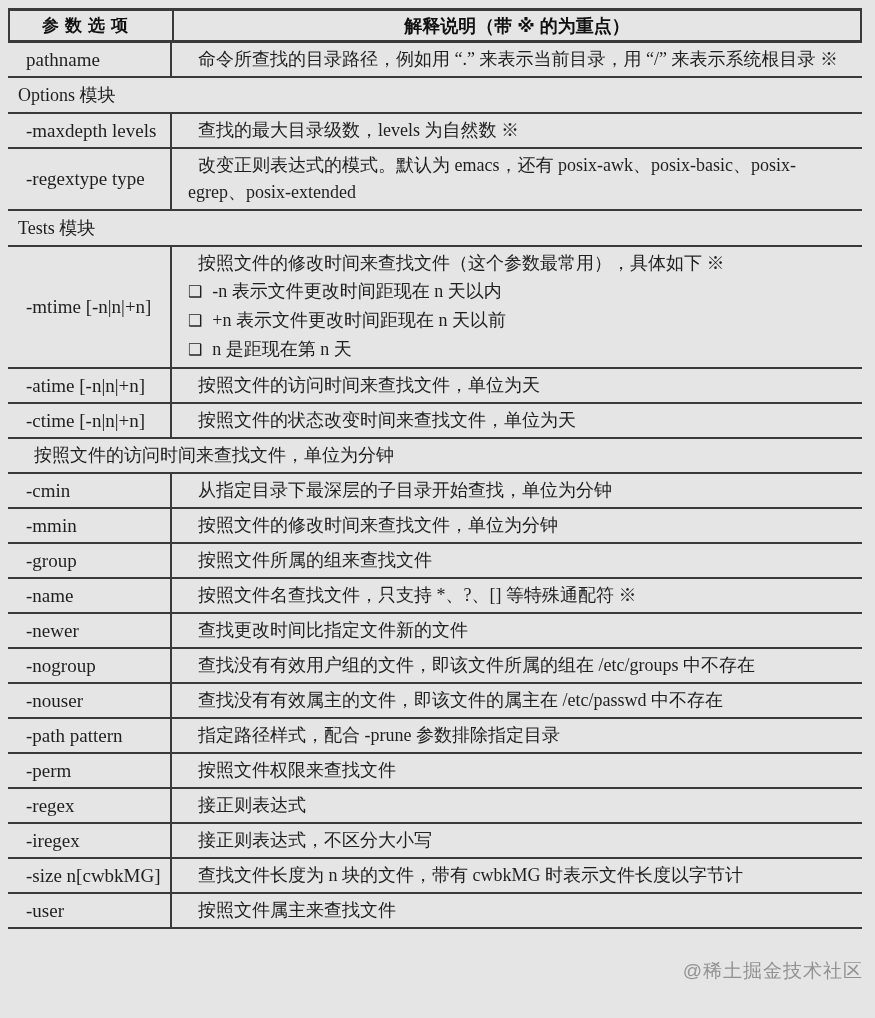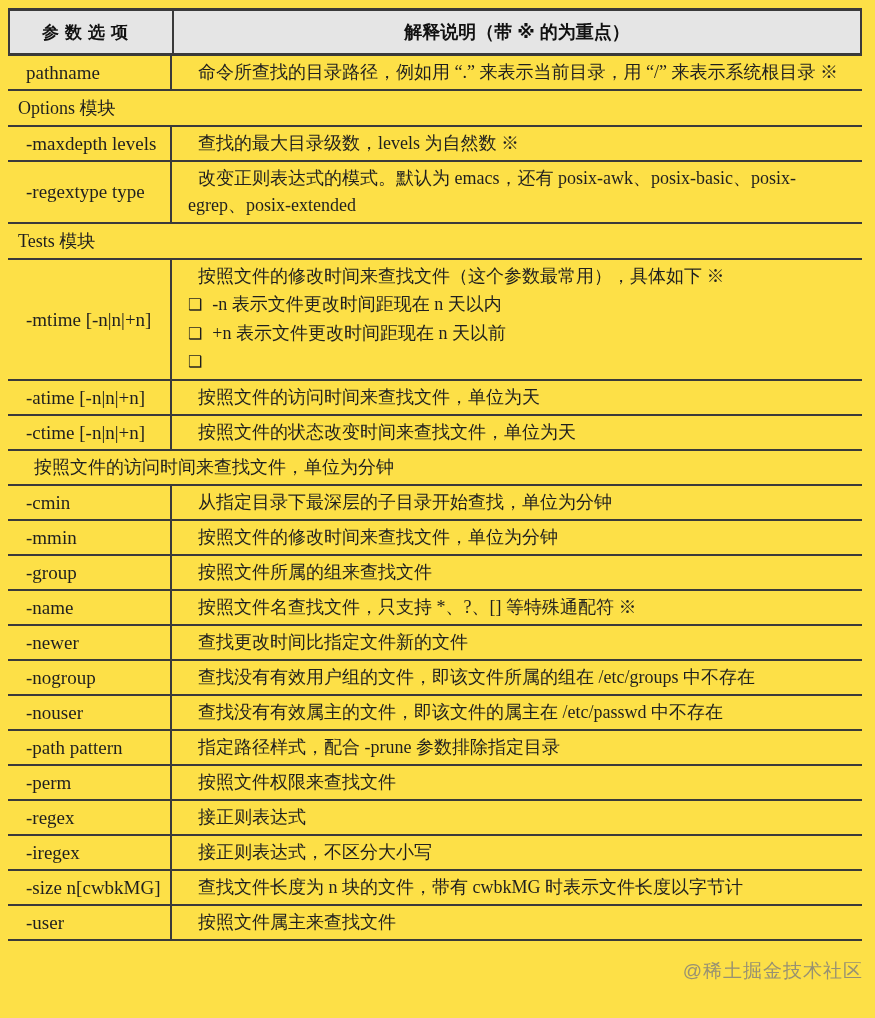--- a/index.html
+++ b/index.html
@@ -4,21 +4,21 @@
 <style>
   :root{
     --bd:#3a3a3a;
     --txt:#1f1f1f;
     --hdrbg:#e5e5e5;
   }
   html,body{margin:0;padding:0;background:#ffffff;}
   .page{
     position:relative;
     width:875px;height:1018px;
-    background:#fde047;
+    background:#e5e5e5;
     overflow:hidden;
     font-family:"Liberation Serif","DejaVu Serif",serif;
     color:var(--txt);
   }
   .tbl{
     position:absolute;left:8px;top:8px;width:854px;
     border-top:3px solid var(--bd);
     box-sizing:border-box;
   }
   .r{
@@ -51,21 +51,21 @@
     font-size:17px;
   }
   .c2{
     flex:1;box-sizing:border-box;
     padding:3px 12px 3px 16px;
     font-size:18px;line-height:27px;
     display:flex;flex-direction:column;justify-content:center;
   }
   .header .c2{
     align-items:center;justify-content:center;
-    line-height:22px;padding:10px 0;
+    line-height:22px;padding:3px 0;
   }
   .single{min-height:35px;}
   .desc{text-indent:10px;}
   .bullet-line{display:flex;align-items:baseline;line-height:28px;}
   .bullet{flex:none;margin-right:10px;font-size:16px;}
   .section-r{
     min-height:36px;
     display:flex;align-items:center;
     border-bottom:2px solid var(--bd);
     box-sizing:border-box;
@@ -135,20 +135,21 @@
             <div class="bullet-line">
               <span class="bullet">❑</span>
               <span>-n 表示文件更改时间距现在 n 天以内</span>
             </div>
             <div class="bullet-line">
               <span class="bullet">❑</span>
               <span>+n 表示文件更改时间距现在 n 天以前</span>
             </div>
             <div class="bullet-line">
               <span class="bullet">❑</span>
+              <span>n 是距现在第 n 天</span>
             </div>
           </div>
         </div>
         <div class="r single">
           <div class="c1">
             <span>-atime [-n|n|+n]</span>
           </div>
           <div class="c2">
             <div class="desc">按照文件的访问时间来查找文件，单位为天</div>
           </div>

